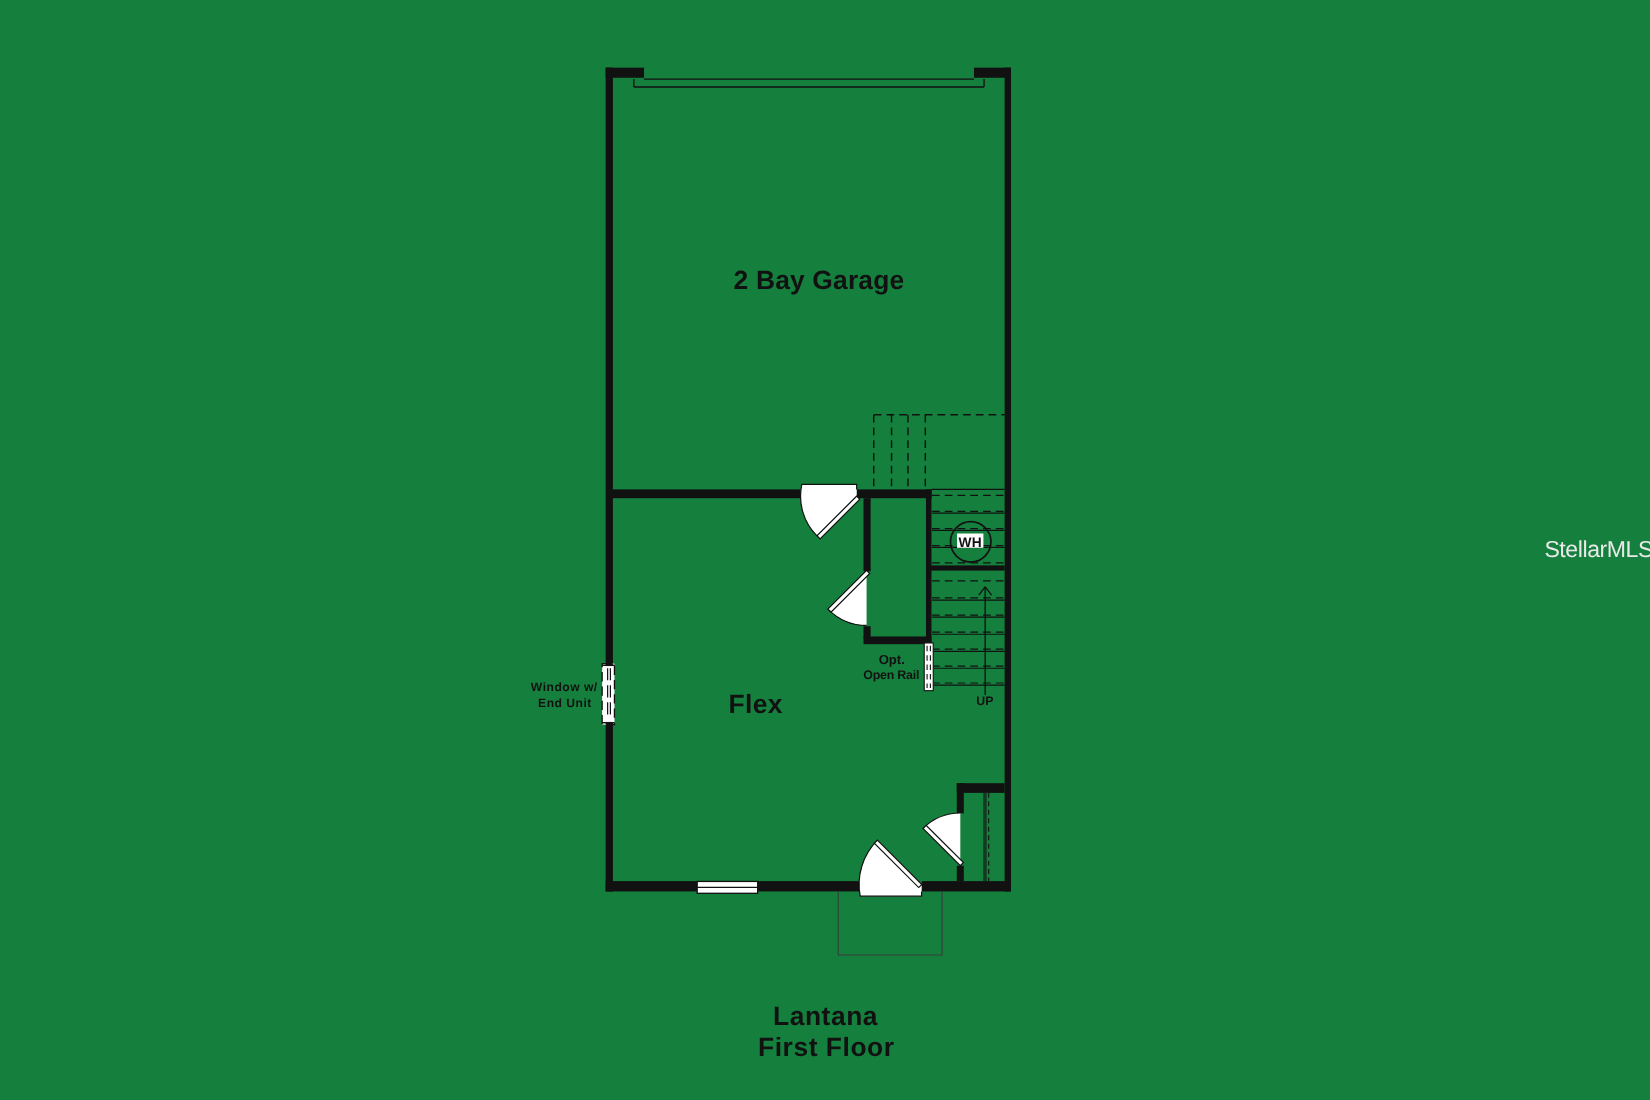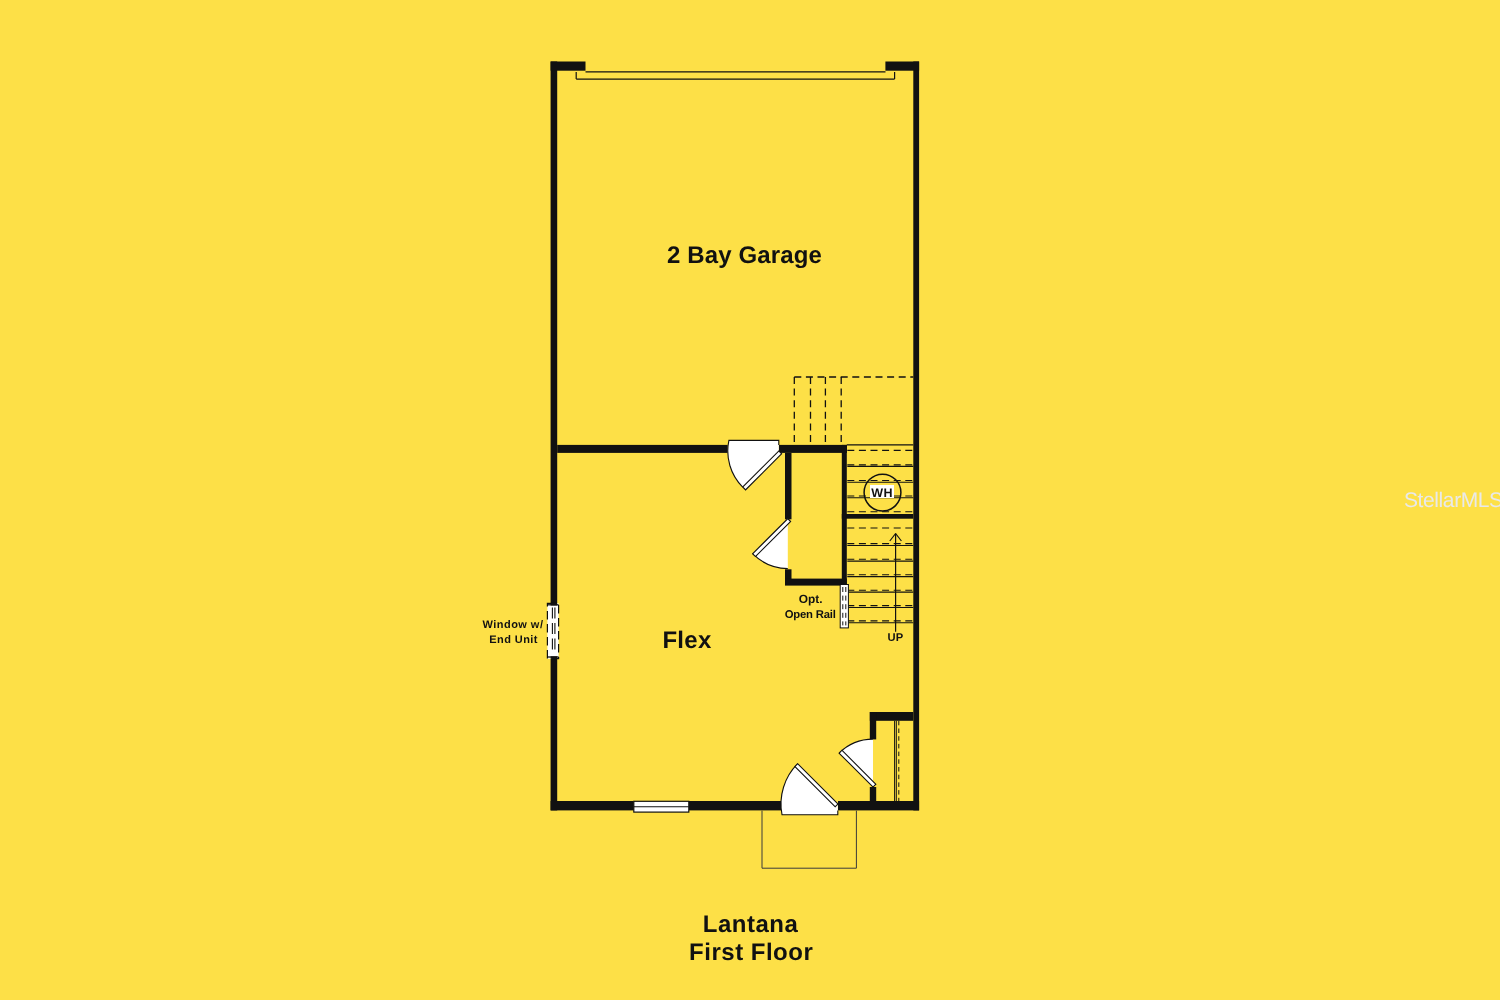--- a/index.html
+++ b/index.html
@@ -1,16 +1,16 @@
 <!DOCTYPE html>
 <html><head>
 <meta charset="utf-8">
 <style>
   html,body{margin:0;padding:0;background:#fff;}
-  .wrap{width:1500px;height:1000px;position:relative;background:#fde047;overflow:hidden;}
+  .wrap{width:1500px;height:1000px;position:relative;background:#15803d;overflow:hidden;}
   svg{display:block;filter:grayscale(1);}
   svg text{text-rendering:geometricPrecision}
   text{font-family:"Liberation Sans", sans-serif;fill:#111;}
 </style>
 </head>
 <body>
 <div class="wrap">
 <svg width="1500" height="1000" viewBox="0 0 1500 1000">
 
 <rect x="550.6" y="61.5" width="6.6" height="541.5" fill="#111"></rect>

